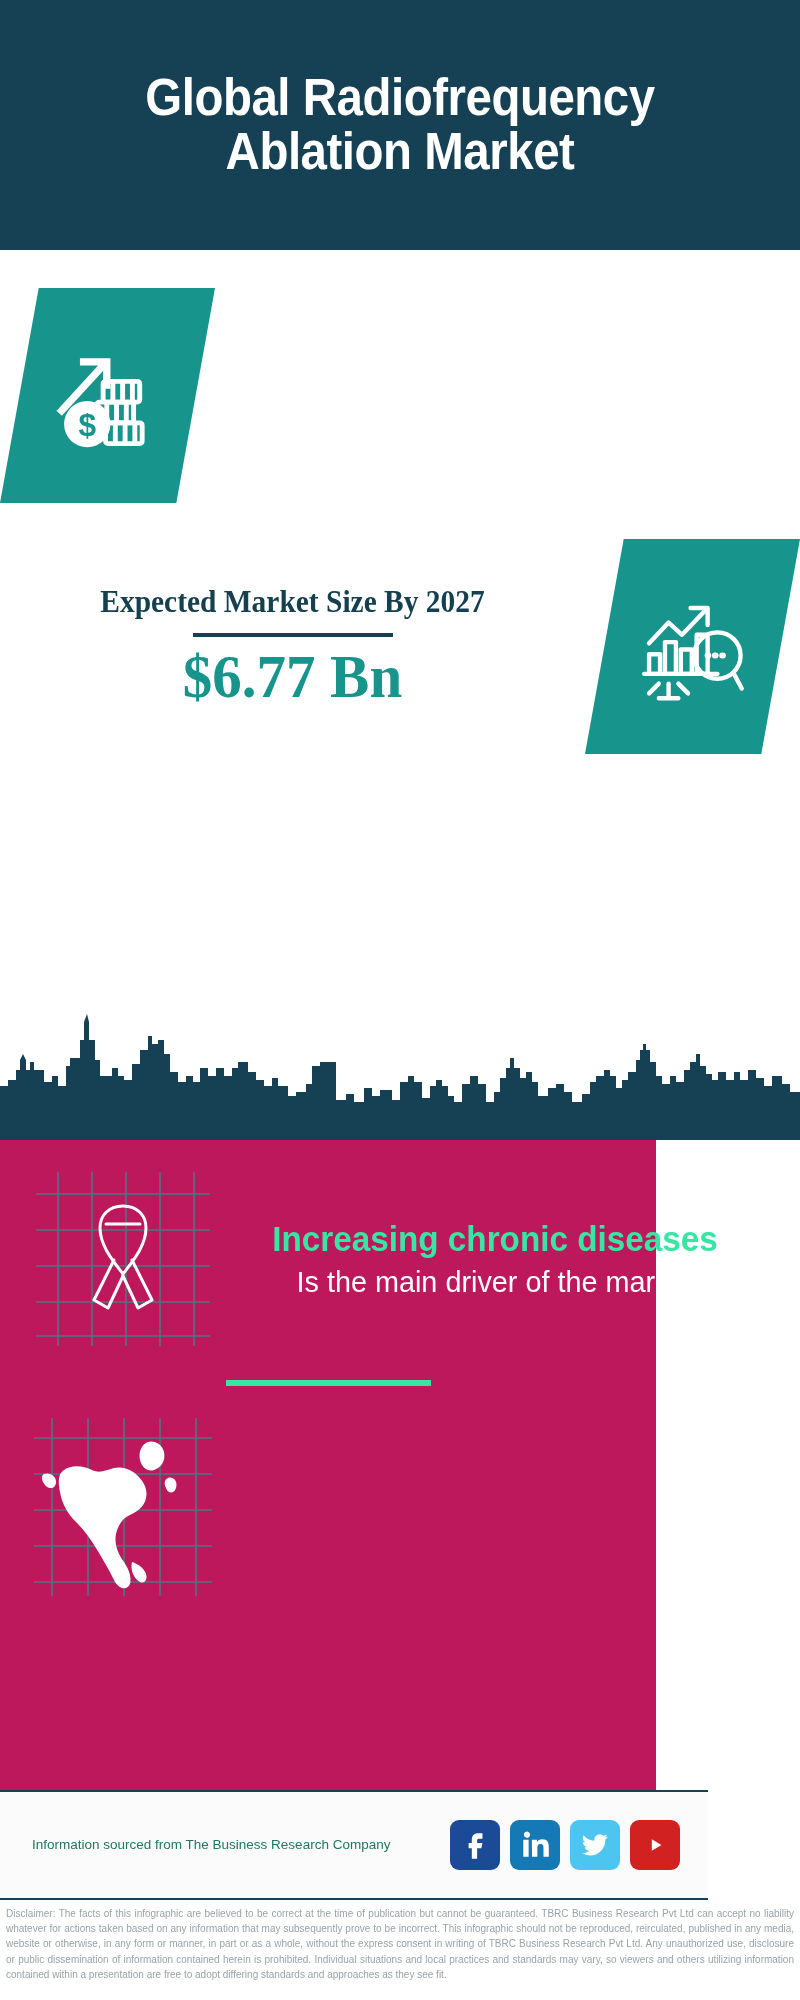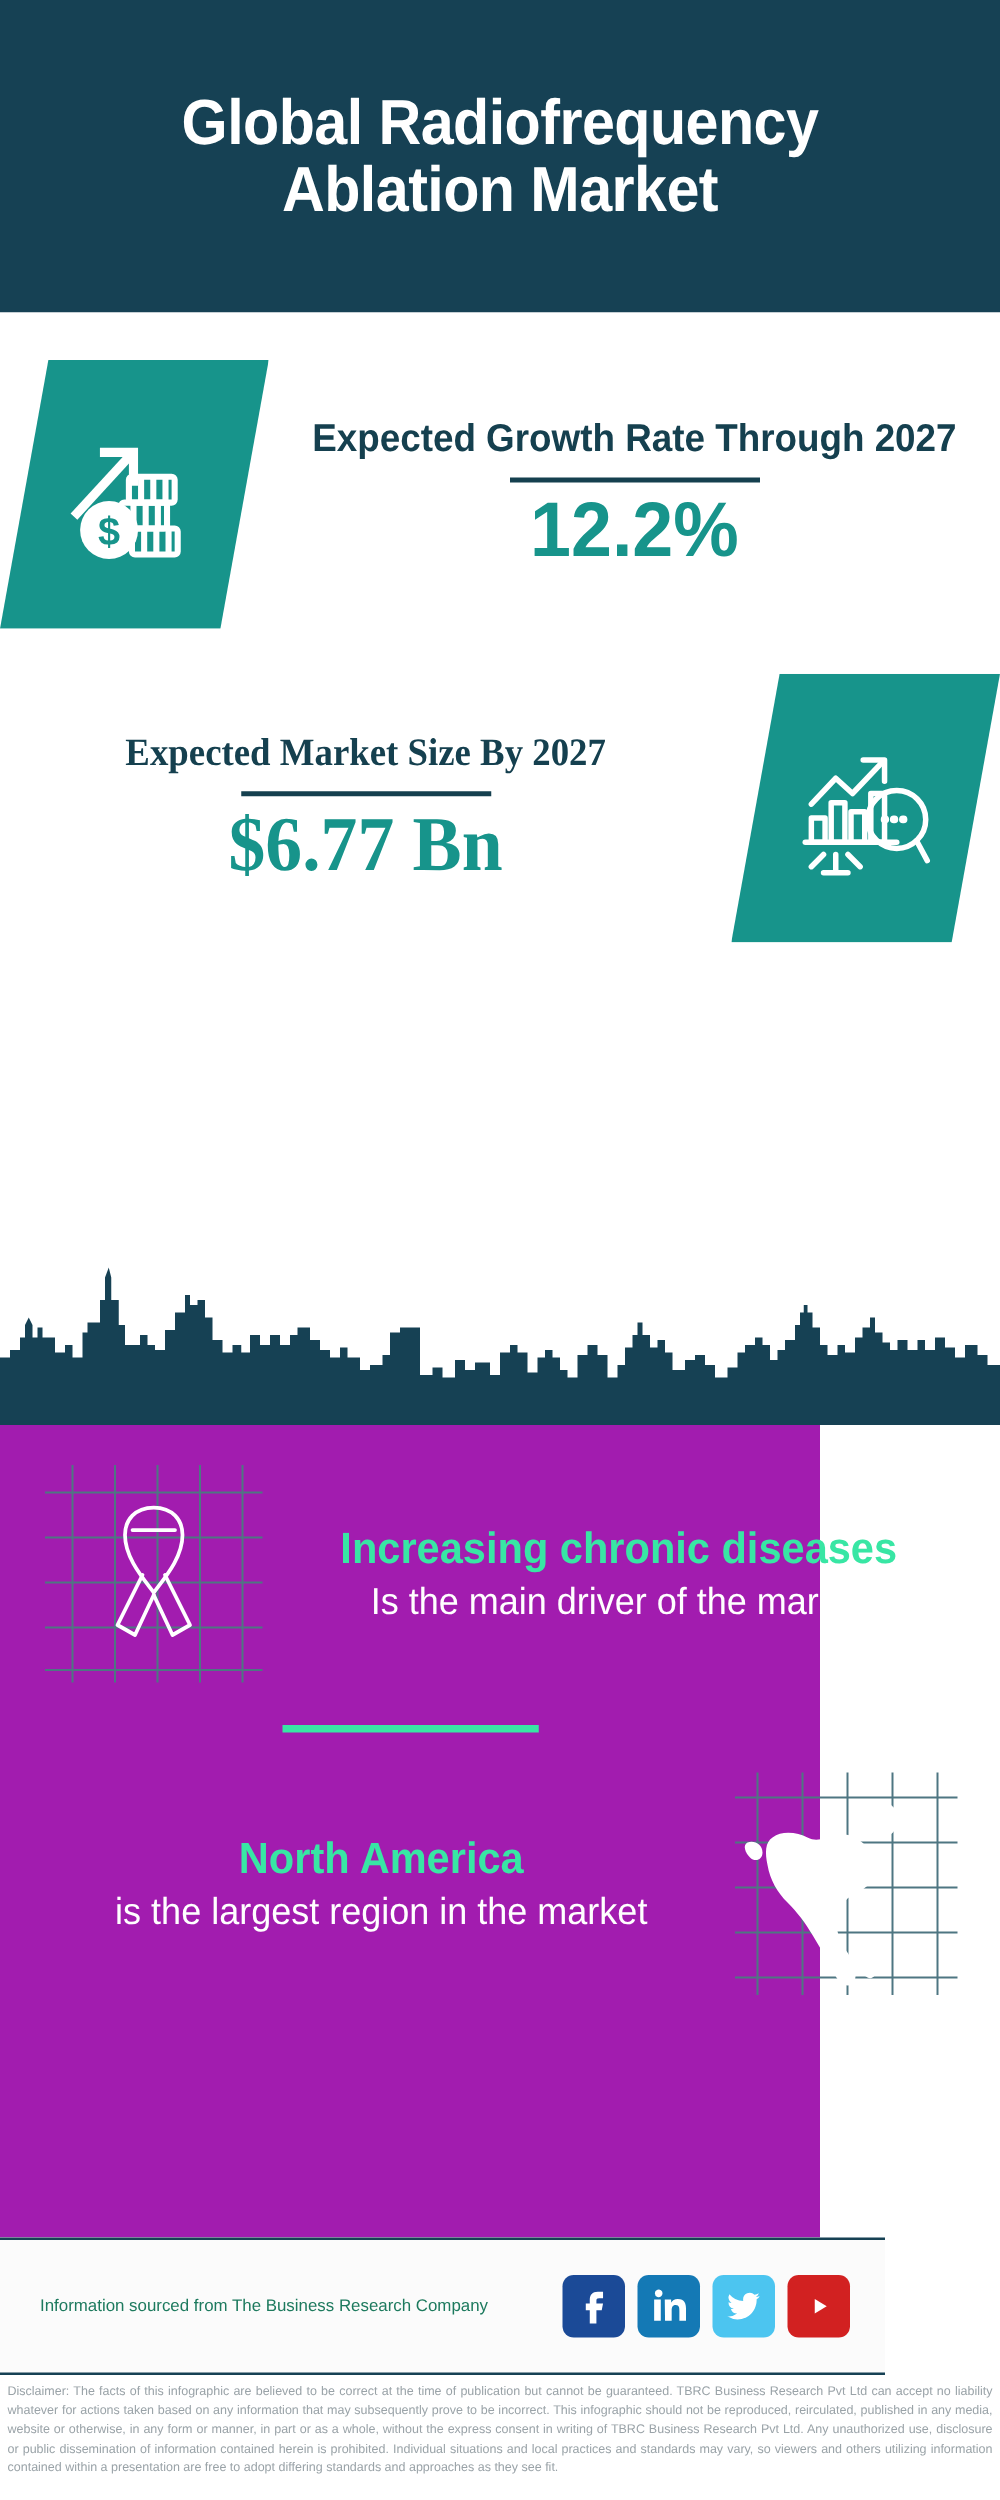--- a/index.html
+++ b/index.html
@@ -66,21 +66,21 @@
   .stat-row.two .badge { order:2; }
 
   
   .skyline { position:absolute; left:0; width:800px; height:130px; top:1010px; }
   .skyline svg { display:block; width:800px; height:130px; }
 
   
   .dark {
     position:absolute; left:0; top:1140px;
     width:656px; height:650px;
-    background:#a21caf;
+    background:#be185d;
   }
 
   .block { display:flex; align-items:center; width:800px; padding:0 28px; }
 
   .grid-icon { flex:0 0 190px; height:190px; position:relative; }
   .grid-icon svg { width:190px; height:190px; display:block; }
 
   .block-text { flex:1; text-align:center; padding:0 10px; }
   .headline {
     color:#38e6a4; font-weight:bold; font-size:35px; line-height:1.18;
@@ -155,25 +155,20 @@
               <rect x="48" y="72" width="30" height="17" rx="2"></rect>
               <path d="M54 38 L54 55 M62 38 L62 55 M70 38 L70 55"></path>
               <path d="M49 55 L49 72 M57 55 L57 72 M65 55 L65 72"></path>
               <path d="M56 72 L56 89 M64 72 L64 89 M72 72 L72 89"></path>
             </g>
             <circle cx="33" cy="73" r="19" fill="#ffffff"></circle>
             <text x="33" y="83" font-size="26" font-weight="bold" text-anchor="middle" fill="#17948b" font-family="Liberation Sans, sans-serif">$</text>
           </svg>
         </div>
       </div>
-      <div class="stat-text">
-        <div class="stat-label">Expected Growth Rate Through 2027</div>
-        <div class="rule"></div>
-        <div class="stat-value">12.2%</div>
-      </div>
     </div>
 
     <div class="stat-row two">
       <div class="stat-text">
         <div class="stat-label">Expected Market Size By 2027</div>
         <div class="rule"></div>
         <div class="stat-value">$6.77 Bn</div>
       </div>
       <div class="badge">
         <div class="para">
@@ -223,24 +218,20 @@
       </div>
       <div class="block-text">
         <div class="headline">Increasing chronic diseases</div>
         <div class="subline">Is the main driver of the market</div>
       </div>
     </div>
 
     <div class="mint-rule"></div>
 
     <div class="block region">
-      <div class="block-text">
-        <div class="headline">North America</div>
-        <div class="subline">is the largest region in the market</div>
-      </div>
       <div class="grid-icon">
         <svg viewBox="0 0 190 190">
           <g stroke="#4e7682" stroke-width="1.6" fill="none">
             <path d="M24 6 V184 M60 6 V184 M96 6 V184 M132 6 V184 M168 6 V184"></path>
             <path d="M6 26 H184 M6 62 H184 M6 98 H184 M6 134 H184 M6 170 H184"></path>
           </g>
           <g fill="#ffffff">
             <path d="M120 30 C126 28 134 32 136 40 C138 50 132 56 126 58 C120 60 114 56 112 48 C110 40 114 32 120 30 Z"></path>
             <path d="M36 58 C44 52 56 54 64 58 C72 62 78 58 86 56 C96 54 104 58 110 64 C116 70 120 78 118 86 C116 96 108 100 100 104 C94 107 90 114 88 122 C86 132 90 142 96 150 C100 156 104 164 102 172 C98 180 90 176 86 168 C80 156 74 146 68 136 C62 126 56 118 48 110 C40 102 34 92 32 80 C30 70 30 62 36 58 Z"></path>
             <path d="M104 150 C110 152 116 156 118 162 C120 168 116 172 112 170 C106 167 102 158 104 150 Z"></path>

